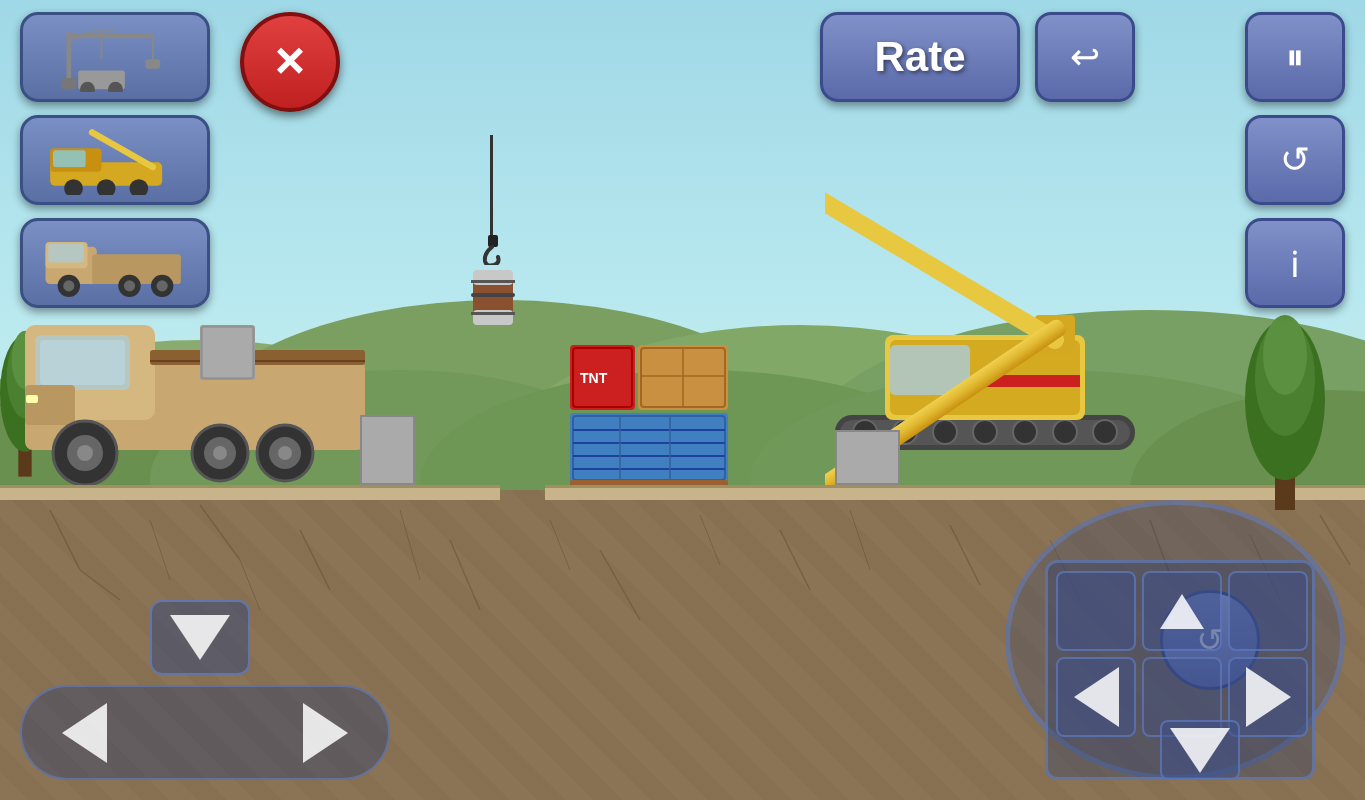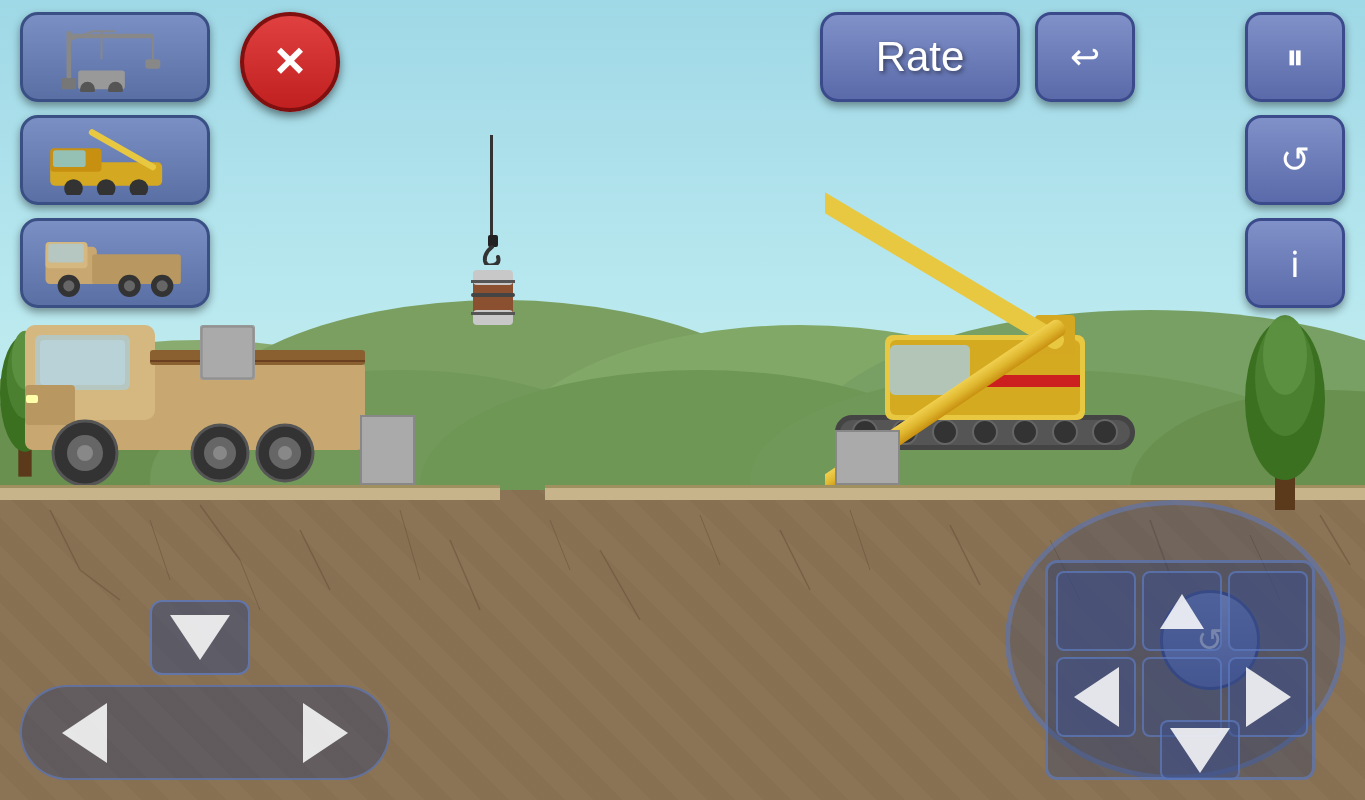--- a/index.html
+++ b/index.html
@@ -235,21 +235,21 @@
       display: flex;
       align-items: center;
       justify-content: center;
       cursor: pointer;
       box-shadow: 0 4px 8px rgba(0,0,0,0.4);
     }
 
     .rate-text {
       color: white;
       font-size: 42px;
-      font-weight: normal;
+      font-weight: bold;
       text-shadow: 2px 2px 4px rgba(0,0,0,0.5);
     }
 
     
     .icon-btn {
       position: absolute;
       right: 20px;
       width: 100px;
       height: 90px;
       border-radius: 16px;
@@ -557,20 +557,47 @@
       <rect x="3" y="47" width="44" height="3" fill="#555"></rect>
 
       <rect x="3" y="28" width="44" height="4" rx="2" fill="#444"></rect>
     </svg>
   </div>
 
   <div class="gray-block-left"></div>
 
   <div class="gray-block-right"></div>
 
+  <div class="crates-area">
+    <svg viewBox="0 0 160 180" xmlns="http://www.w3.org/2000/svg">
+
+      <rect x="0" y="40" width="65" height="65" rx="4" fill="#cc2020"></rect>
+      <rect x="3" y="43" width="59" height="59" rx="3" stroke="#aa0000" stroke-width="2" fill="none"></rect>
+      <text x="10" y="78" font-size="14" font-weight="bold" fill="white" font-family="Arial">TNT</text>
+
+      <rect x="68" y="40" width="90" height="65" rx="4" fill="#c89040"></rect>
+      <rect x="71" y="43" width="84" height="59" rx="3" stroke="#a06820" stroke-width="2" fill="none"></rect>
+
+      <line x1="113" y1="43" x2="113" y2="102" stroke="#a06820" stroke-width="1.5"></line>
+      <line x1="71" y1="71" x2="155" y2="71" stroke="#a06820" stroke-width="1.5"></line>
+
+      <rect x="0" y="108" width="158" height="70" rx="4" fill="#4080c0"></rect>
+      <rect x="3" y="111" width="152" height="64" rx="3" stroke="#3060a0" stroke-width="2" fill="none"></rect>
+
+      <line x1="3" y1="125" x2="155" y2="125" stroke="#2040a0" stroke-width="2"></line>
+      <line x1="3" y1="138" x2="155" y2="138" stroke="#2040a0" stroke-width="2"></line>
+      <line x1="3" y1="151" x2="155" y2="151" stroke="#2040a0" stroke-width="2"></line>
+      <line x1="3" y1="164" x2="155" y2="164" stroke="#2040a0" stroke-width="2"></line>
+
+      <line x1="50" y1="111" x2="50" y2="175" stroke="#3060a0" stroke-width="1.5"></line>
+      <line x1="100" y1="111" x2="100" y2="175" stroke="#3060a0" stroke-width="1.5"></line>
+
+      <rect x="0" y="175" width="158" height="8" rx="2" fill="#9a6030"></rect>
+    </svg>
+  </div>
 
   <div class="vehicle-btn vehicle-btn-1">
     <svg viewBox="0 0 160 75" xmlns="http://www.w3.org/2000/svg" width="155" height="70">
 
       <line x1="30" y1="70" x2="30" y2="10" stroke="#888" stroke-width="5"></line>
       <line x1="30" y1="15" x2="120" y2="15" stroke="#888" stroke-width="5"></line>
       <line x1="30" y1="20" x2="55" y2="10" stroke="#888" stroke-width="2"></line>
       <line x1="55" y1="10" x2="80" y2="10" stroke="#888" stroke-width="2"></line>
       <line x1="65" y1="10" x2="65" y2="40" stroke="#888" stroke-width="2"></line>
 

